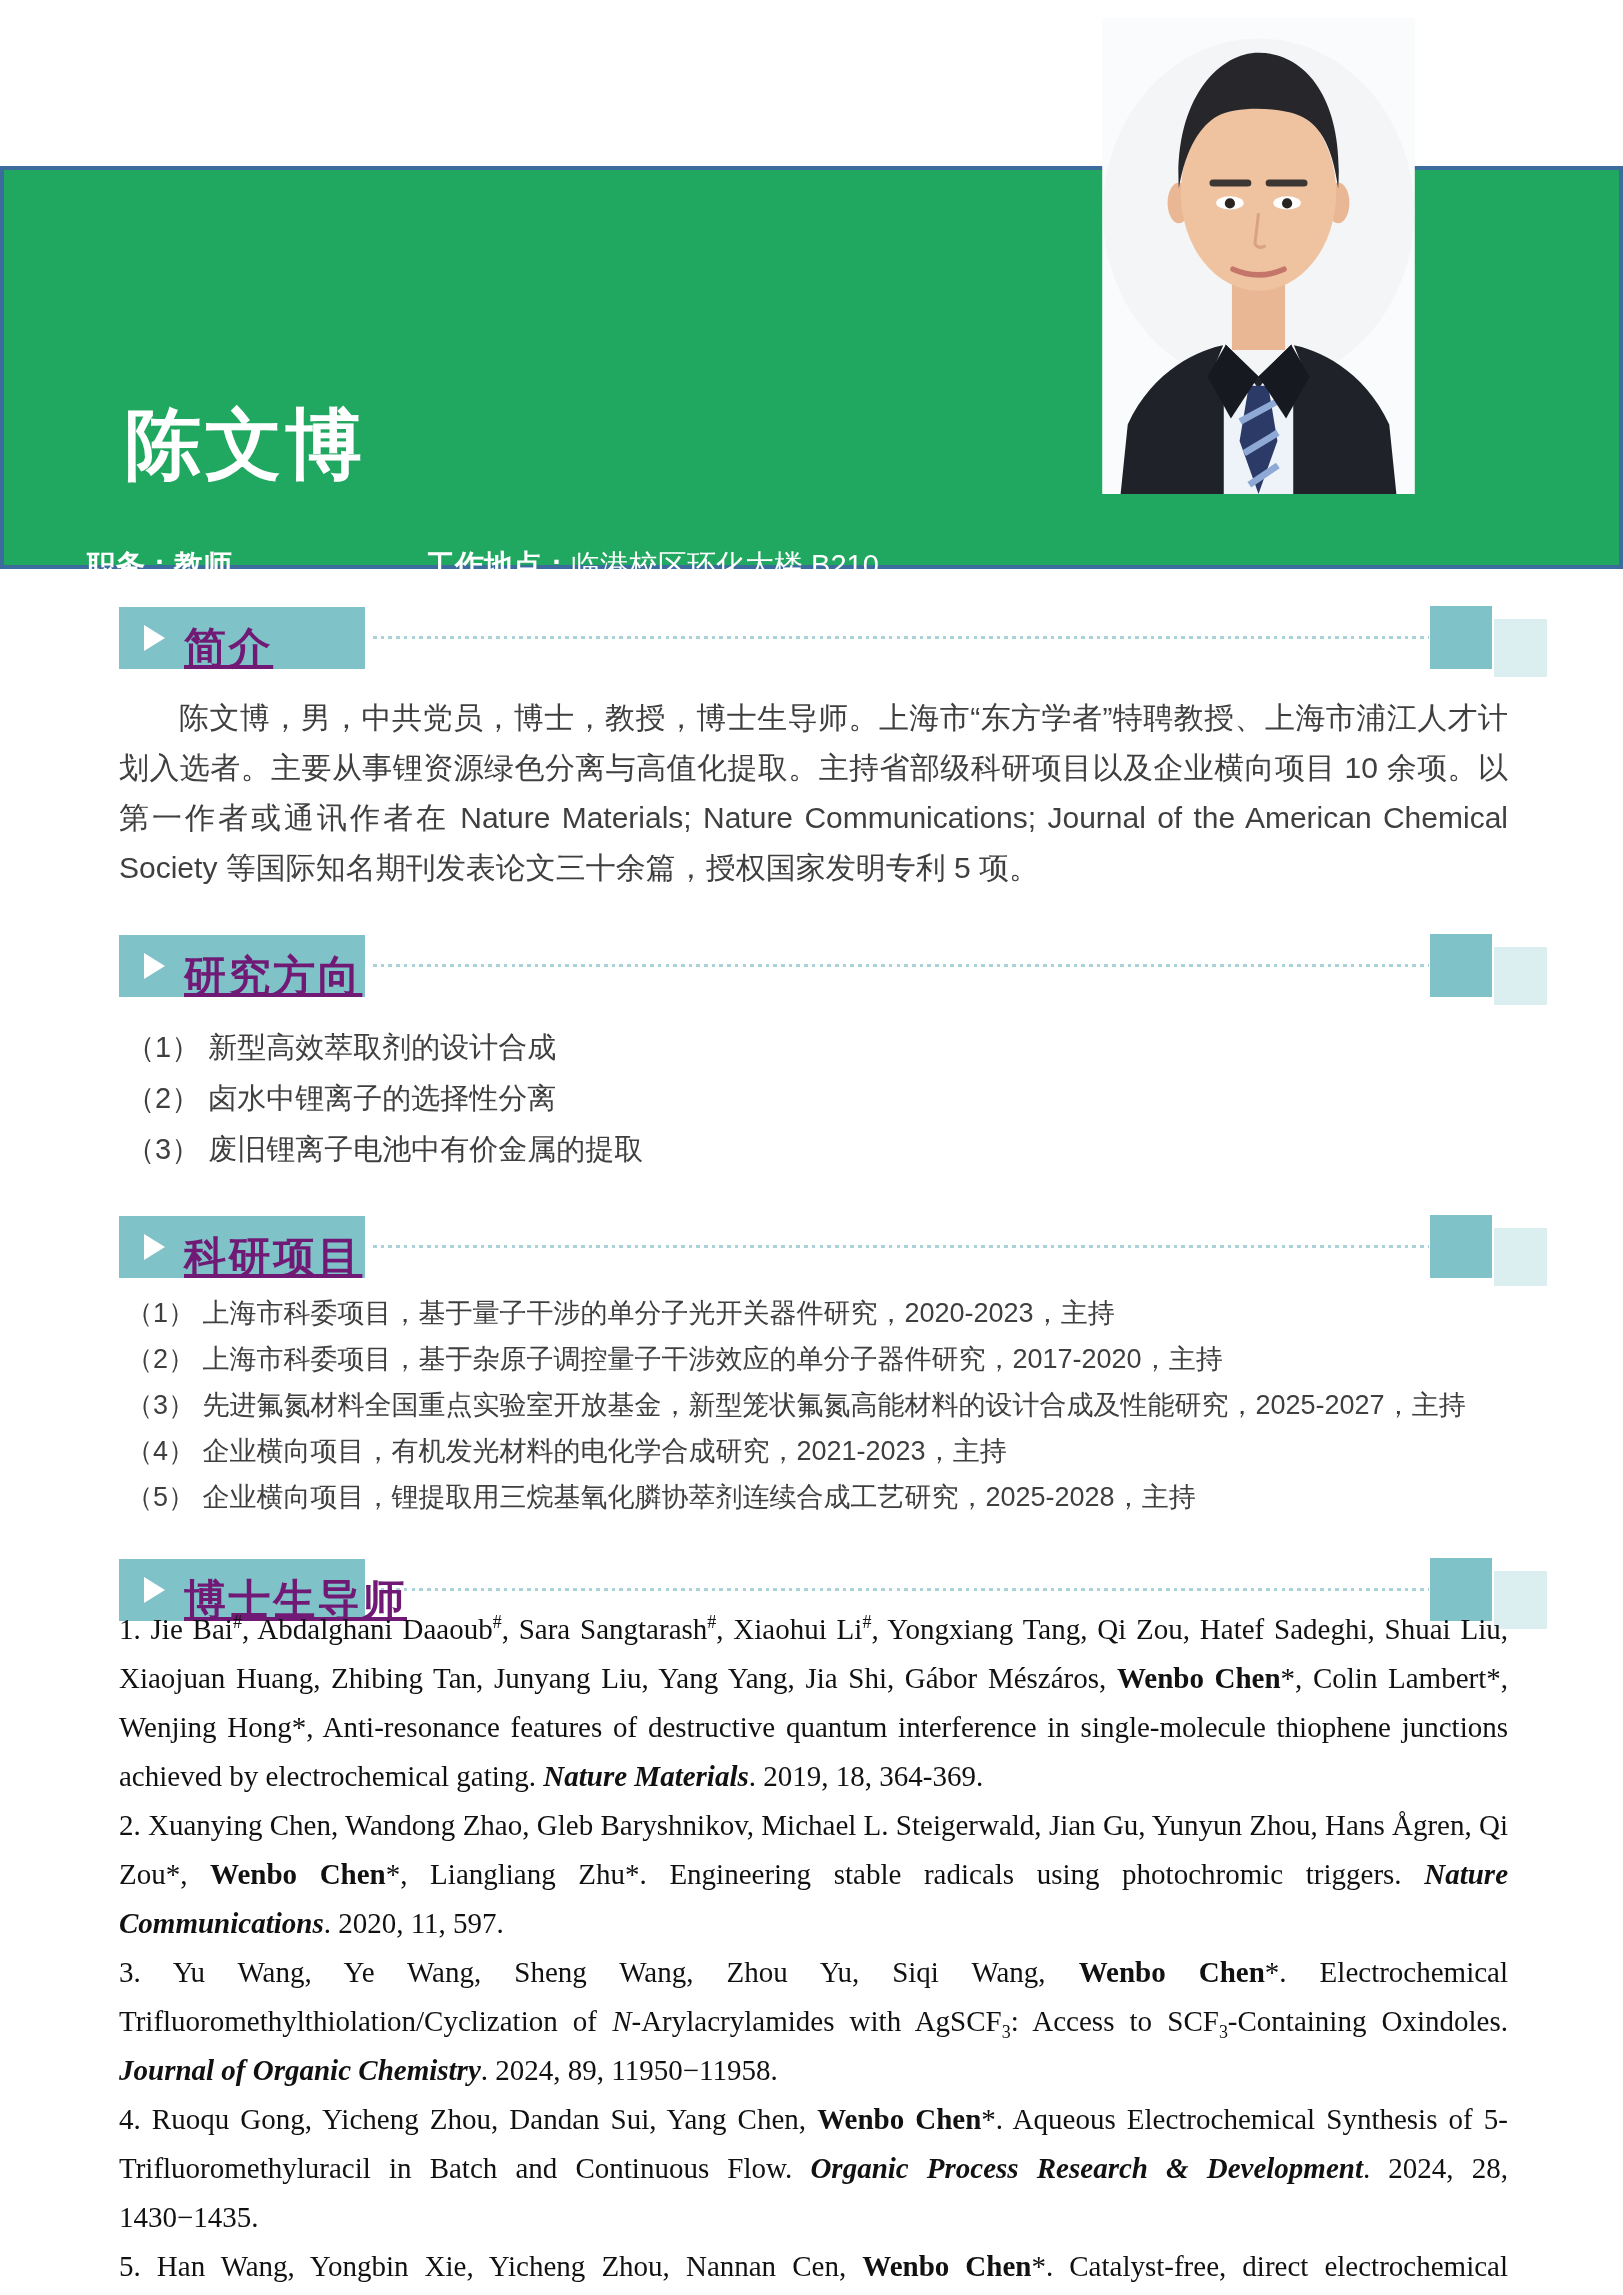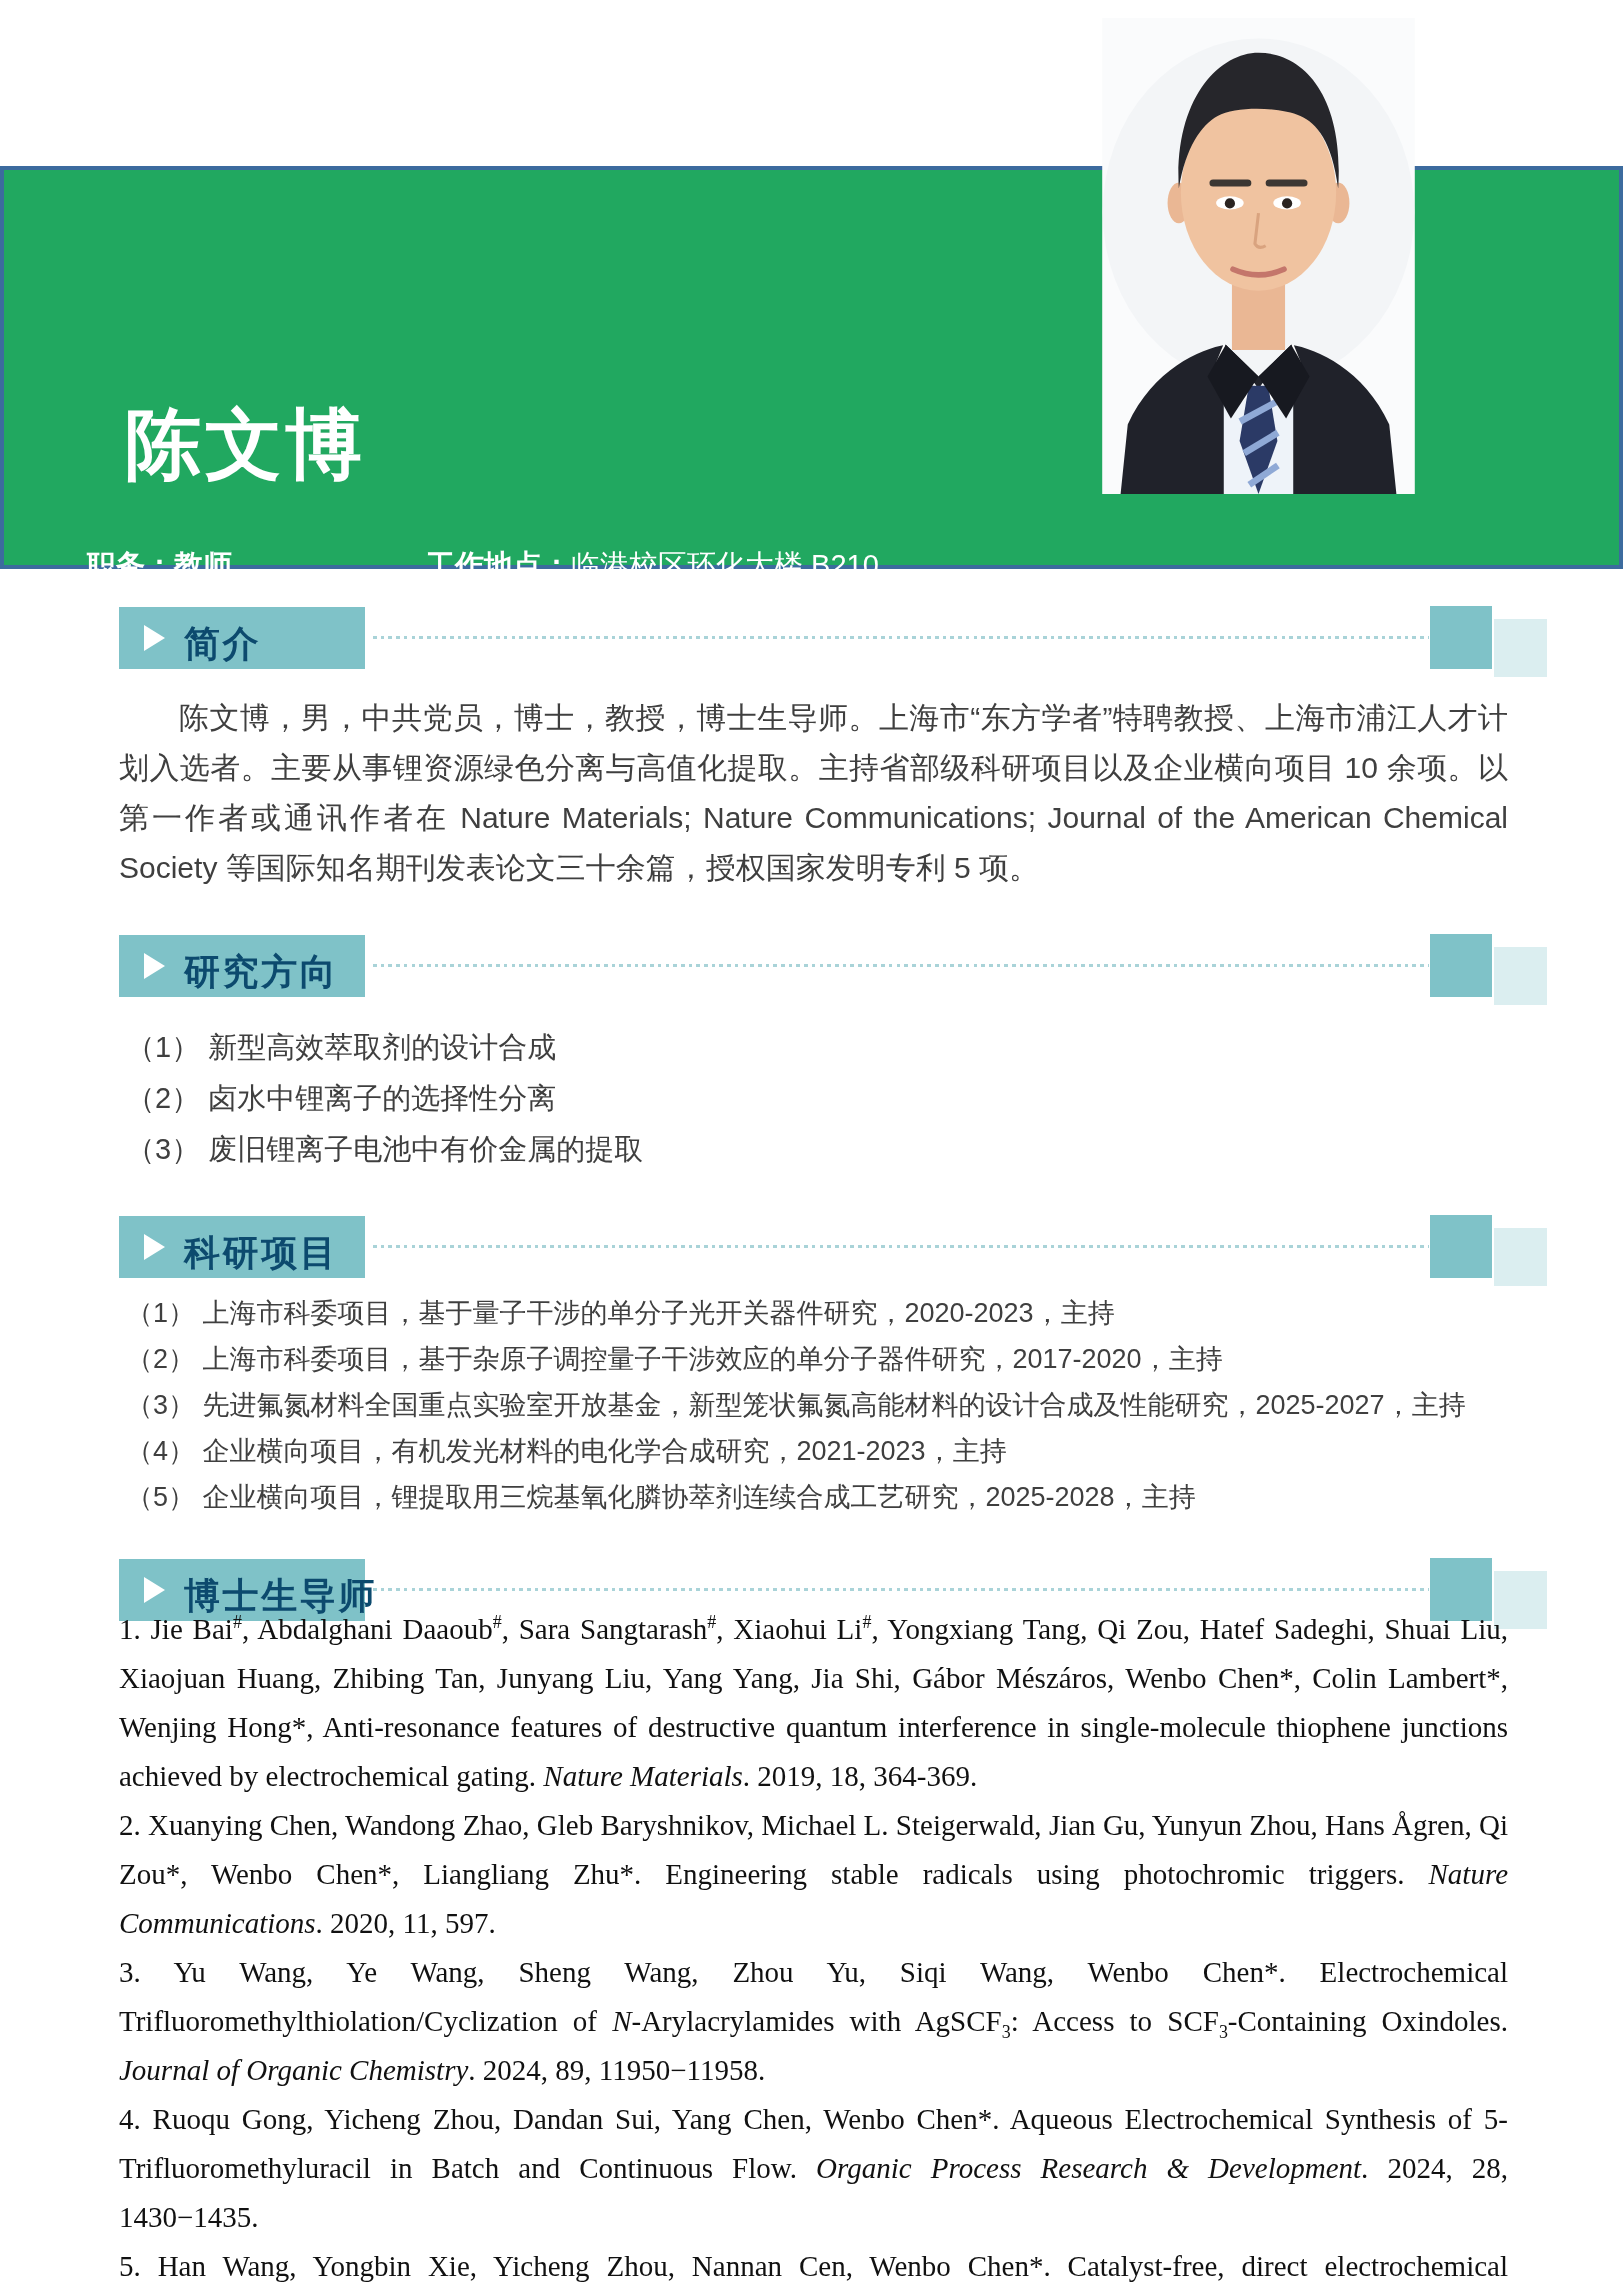--- a/index.html
+++ b/index.html
@@ -71,25 +71,26 @@
     position: absolute;
     left: 24.5px; top: 18px;
     width: 0; height: 0;
     border-left: 21.5px solid #ffffff;
     border-top: 13.3px solid transparent;
     border-bottom: 13.3px solid transparent;
   }
   .header-title {
     position: absolute;
     left: 65px; top: 13.3px;
-    font-size: 36px;
+    font-size: 42px;
     font-weight: bold;
-    color: #0c4a6e;
+    color: #701a75;
     letter-spacing: 2.6px;
     white-space: nowrap;
+    text-decoration: underline;
   }
   .dotline {
     position: absolute;
     left: 373px; top: 29px;
     width: 1056px; height: 3.1px;
     background: repeating-linear-gradient(90deg, var(--dots, #A9D3D8) 0 3.6px, transparent 3.6px 7.7px);
   }
   .sq {
     position: absolute;
     left: 1430px; top: -1px;
@@ -124,21 +125,21 @@
     position: absolute;
     left: 119px; top: 1605px;
     width: 1389px;
     font-family: "Liberation Serif", "DejaVu Serif", serif;
     font-size: 29px;
     line-height: 49px;
     color: #111111;
     text-align: justify;
   }
   .pubs p { margin: 0; }
-  .pubs .b { font-weight: normal; }
+  .pubs .b { font-weight: bold; }
   .pubs .i { font-style: italic; }
   .pubs sup { font-size: 62%; line-height: 0; }
   .pubs sub { font-size: 62%; line-height: 0; }
 </style>
 </head>
 <body>
 
 <div class="page">
 
   <div class="banner">

